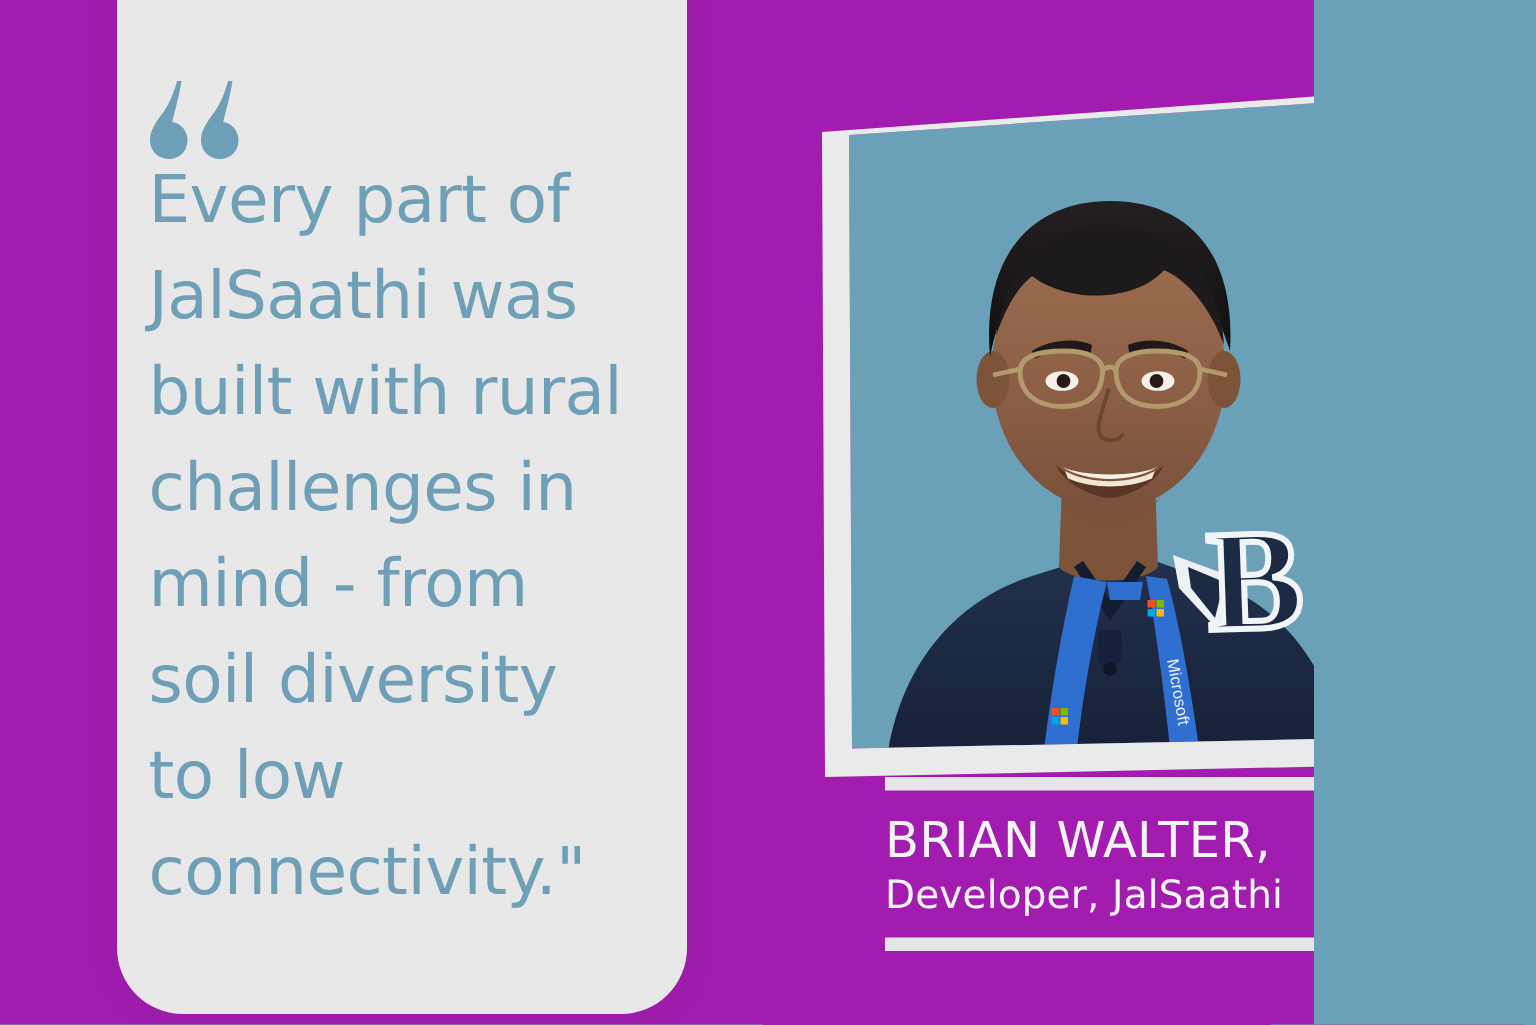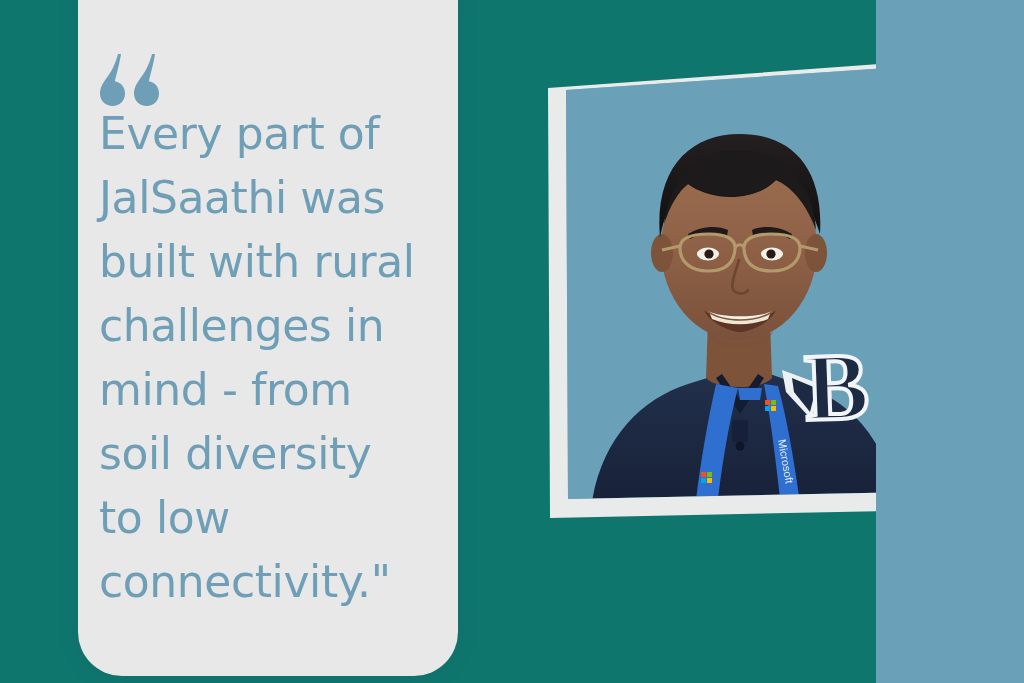--- a/index.html
+++ b/index.html
@@ -11,21 +11,21 @@
     width: 1024px;
     height: 683px;
     overflow: hidden;
     font-family: "Liberation Sans", sans-serif;
   }
 
   #stage {
     position: relative;
     width: 876px;
     height: 683px;
-    background: #0f766e;
+    background: #a21caf;
     overflow: hidden;
   }
 
   
   .quote-card {
     position: absolute;
     left: 78px;
     top: -14px;
     width: 380px;
     height: 690px;
@@ -236,14 +236,20 @@
         </g>
       </g>
     </svg>
 
     <svg class="frame-svg" viewBox="0 0 440 480" xmlns="http://www.w3.org/2000/svg">
       <path fill-rule="evenodd" d="M28 40 L416 12 L410 462 L30 470 Z
                M46 42 L397 18 L392 444 L48 451 Z" fill="#e9eaea"></path>
     </svg>
   </div>
 
+  <div class="attrib">
+    <div class="rule rule-top"></div>
+    <div class="person-name">BRIAN WALTER,</div>
+    <div class="person-role">Developer, JalSaathi</div>
+    <div class="rule rule-bottom"></div>
+  </div>
 
 </div>
 
 </body></html>

